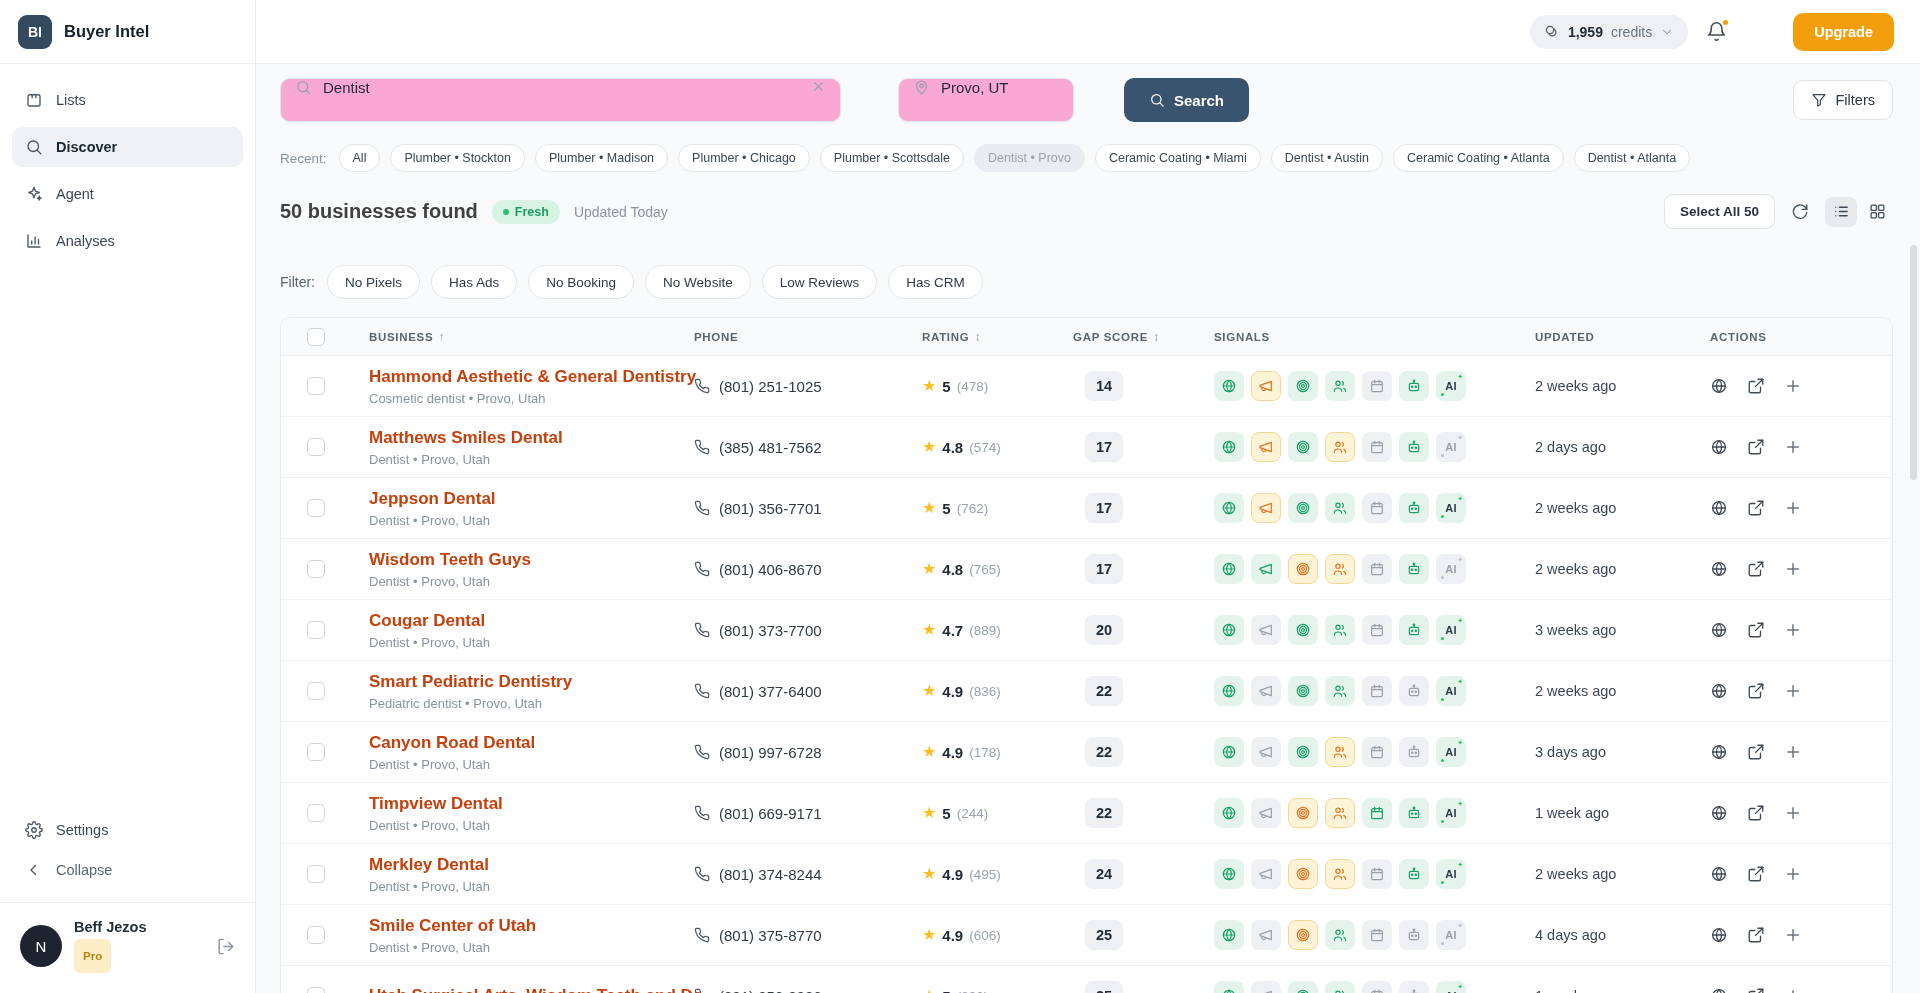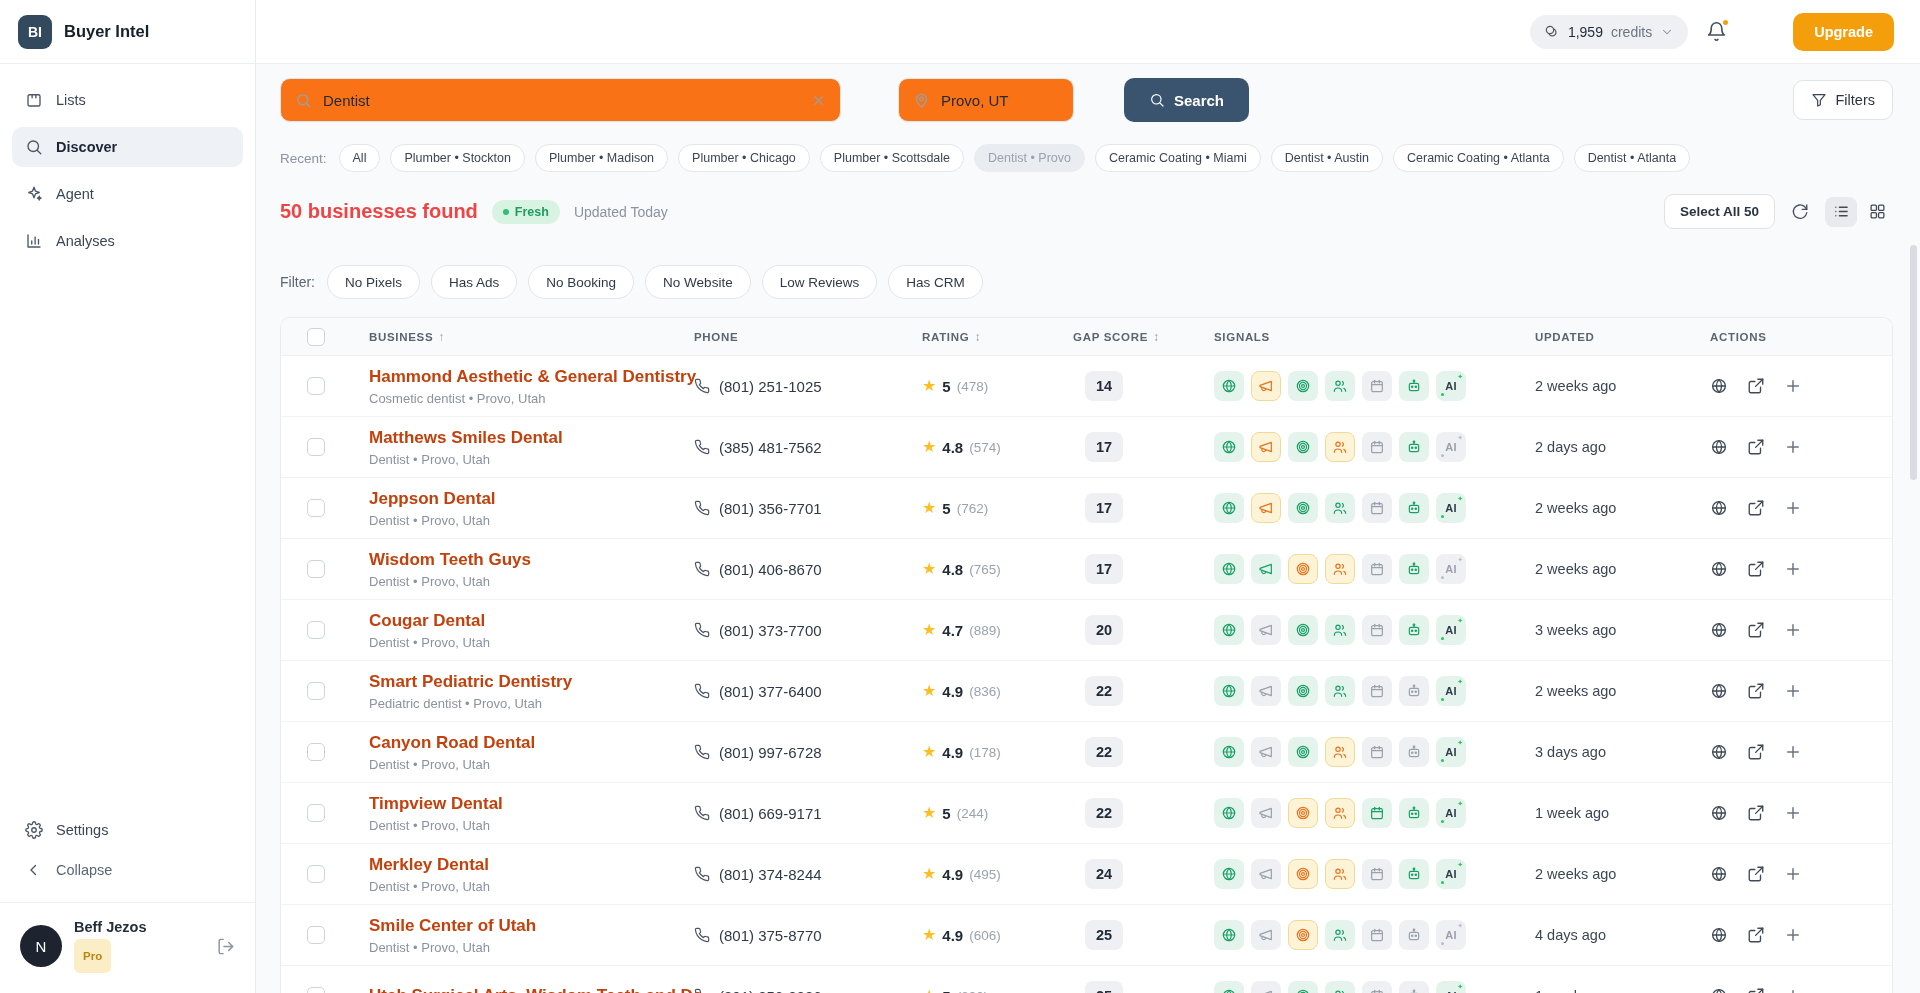--- a/index.html
+++ b/index.html
@@ -35,33 +35,33 @@
   .logout-btn svg { width:19px; height:19px; }
 
   
   .main { position:absolute; left:256px; top:0; width:1664px; height:993px; }
   .topbar { height:64px; background:#fff; border-bottom:1px solid #eceef1; display:flex;
             align-items:center; justify-content:flex-end; gap:18px; padding:0 26px; }
   .credits-pill { display:flex; align-items:center; gap:8px; background:#eef0f3; border-radius:999px;
                   padding:9px 14px; font-size:14px; color:#6b7480; cursor:pointer; }
   .credits-pill .ic { width:16px; height:16px; color:#4d5866; } .credits-pill .ic svg{width:16px;height:16px;}
   .credits-pill .chev { width:14px; height:14px; color:#8a93a0; } .credits-pill .chev svg{width:14px;height:14px;}
-  .credits-value { font-weight:normal; color:#1f2937; }
+  .credits-value { font-weight:bold; color:#1f2937; }
   .bell-wrap { position:relative; width:21px; height:21px; color:#434e5b; cursor:pointer; }
   .bell-wrap svg { width:21px; height:21px; }
   .bell-dot { position:absolute; top:-3px; right:-3px; width:9px; height:9px; border-radius:50%;
               background:#f59e0b; border:2px solid #fff; }
   .upgrade-btn { background:#f59e0b; color:#fff; font-weight:bold; font-size:14.5px; padding:11px 21px;
                  border-radius:10px; border:none; cursor:pointer; font-family:inherit;margin-left:48px; }
 
   
   .content { padding:14px 27px 0 24px; }
   .search-row { display:flex; align-items:center; }
-  .inputbox { height:44px; background:#f97316; border:1px solid #e3e6ea; border-radius:10px;
-              display:flex; align-items:center; gap:11px; padding:0 14px;
+  .inputbox { height:44px; background:#f9a8d4; border:1px solid #e3e6ea; border-radius:10px;
+              display:flex; gap:11px; padding:0 14px;
               box-shadow:0 1px 2px rgba(20,30,40,.03); }
   .inputbox .ic { width:17px; height:17px; color:#98a1ab; } .inputbox .ic svg{width:17px;height:17px;}
   .input-text { font-size:15px; color:#1f2937; flex:1; white-space:nowrap; }
   .search-box { width:561px; }
   .clear-ic { width:15px; height:15px; color:#98a1ab; cursor:pointer; } .clear-ic svg{width:15px;height:15px;}
   .loc-box { width:176px; margin-left:57px; }
   .search-btn { margin-left:50px; width:125px; height:44px; background:#3a5470; color:#fff; border:none;
                 border-radius:10px; display:flex; align-items:center; justify-content:center; gap:9px;
                 font-size:15px; font-weight:600; cursor:pointer; font-family:inherit; }
   .search-btn .ic { width:16px; height:16px; } .search-btn .ic svg{width:16px;height:16px;}
@@ -70,21 +70,21 @@
                  font-weight:400; color:#2b3440; cursor:pointer; font-family:inherit; }
   .filters-btn .ic { width:16px; height:16px; color:#3b4654; } .filters-btn .ic svg{width:16px;height:16px;}
 
   .recent-row { display:flex; align-items:center; gap:10px; margin-top:22px; }
   .recent-label { color:#8a93a0; font-size:13.5px; margin-right:2px; }
   .chip { border:1px solid #e3e6ea; background:#fff; border-radius:999px; padding:6px 13px;
           font-size:12.5px; color:#3b4654; cursor:pointer; white-space:nowrap; }
   .chip.selected { background:#e9ecf0; border-color:#e9ecf0; color:#9aa3ae; }
 
   .results-row { display:flex; align-items:center; margin-top:22px; }
-  .results-title { font-size:20px; font-weight:bold; color:#ef4444; }
+  .results-title { font-size:20px; font-weight:bold; color:#404040; }
   .fresh-badge { margin-left:14px; background:#d9f3e3; color:#1d9e5f; font-size:12.5px; font-weight:600;
                  border-radius:999px; padding:5px 11px; display:flex; align-items:center; gap:6px; }
   .fresh-dot { width:6px; height:6px; border-radius:50%; background:#2fbf71; }
   .updated-today { margin-left:14px; color:#8a93a0; font-size:14px; }
   .results-controls { margin-left:auto; display:flex; align-items:center; gap:16px; }
   .select-all-btn { border:1px solid #dfe3e8; background:#fff; border-radius:9px; height:35px; padding:0 15px;
                     font-size:13.5px; font-weight:600; color:#2b3440; cursor:pointer; font-family:inherit; }
   .refresh-btn { width:18px; height:18px; color:#434e5b; cursor:pointer; } .refresh-btn svg{width:18px;height:18px;}
   .view-toggle { display:flex; align-items:center; gap:4px; }
   .view-btn { width:32px; height:30px; border-radius:8px; display:flex; align-items:center;

